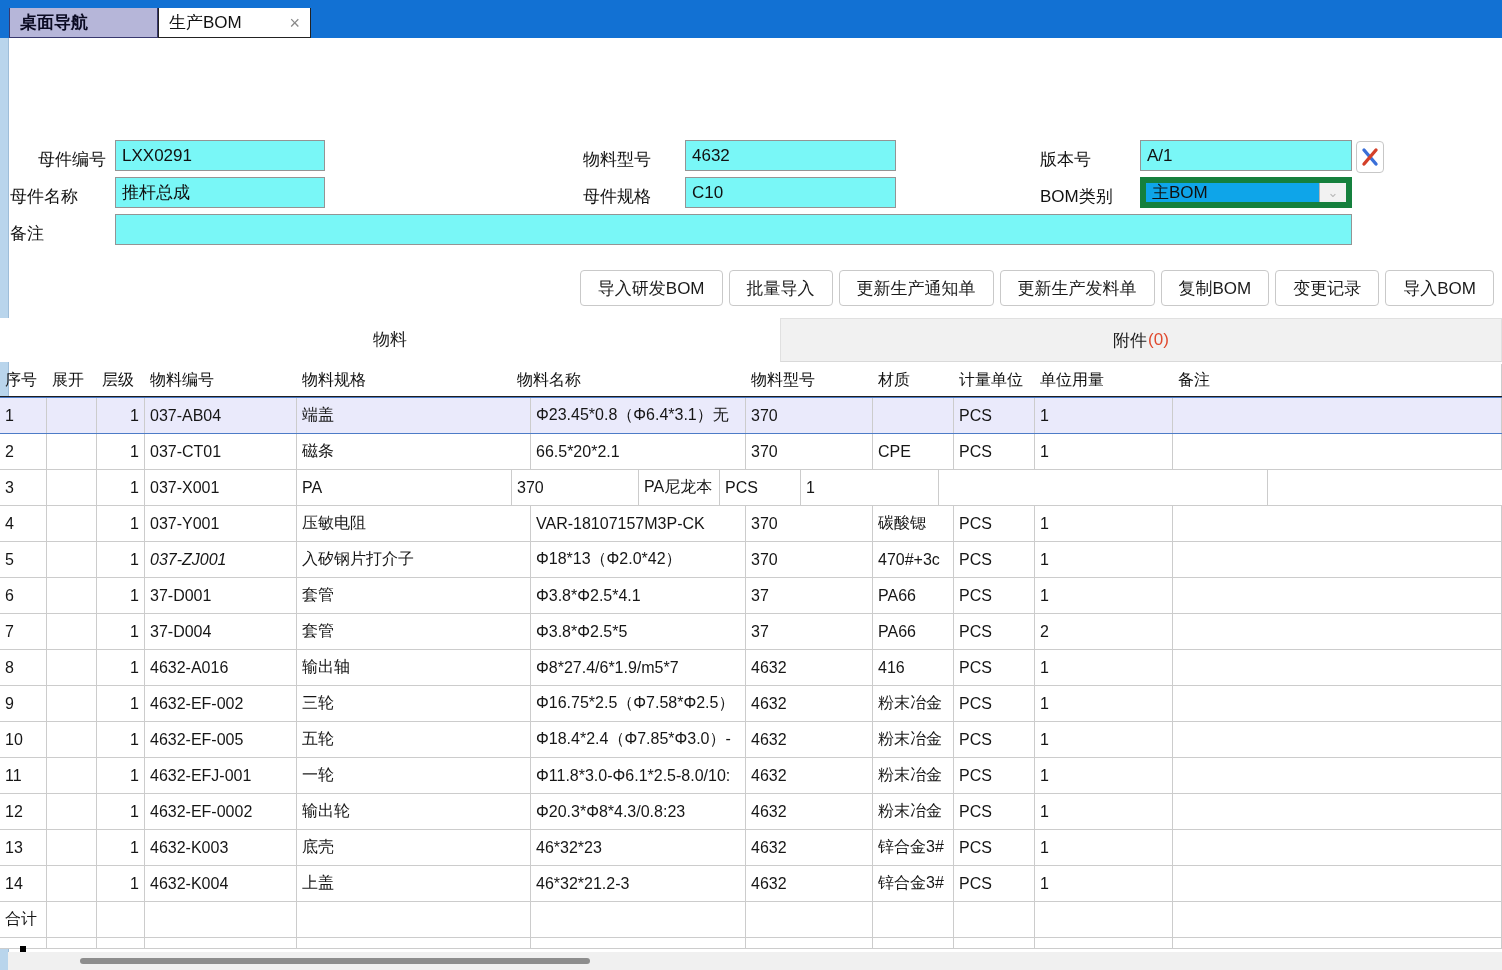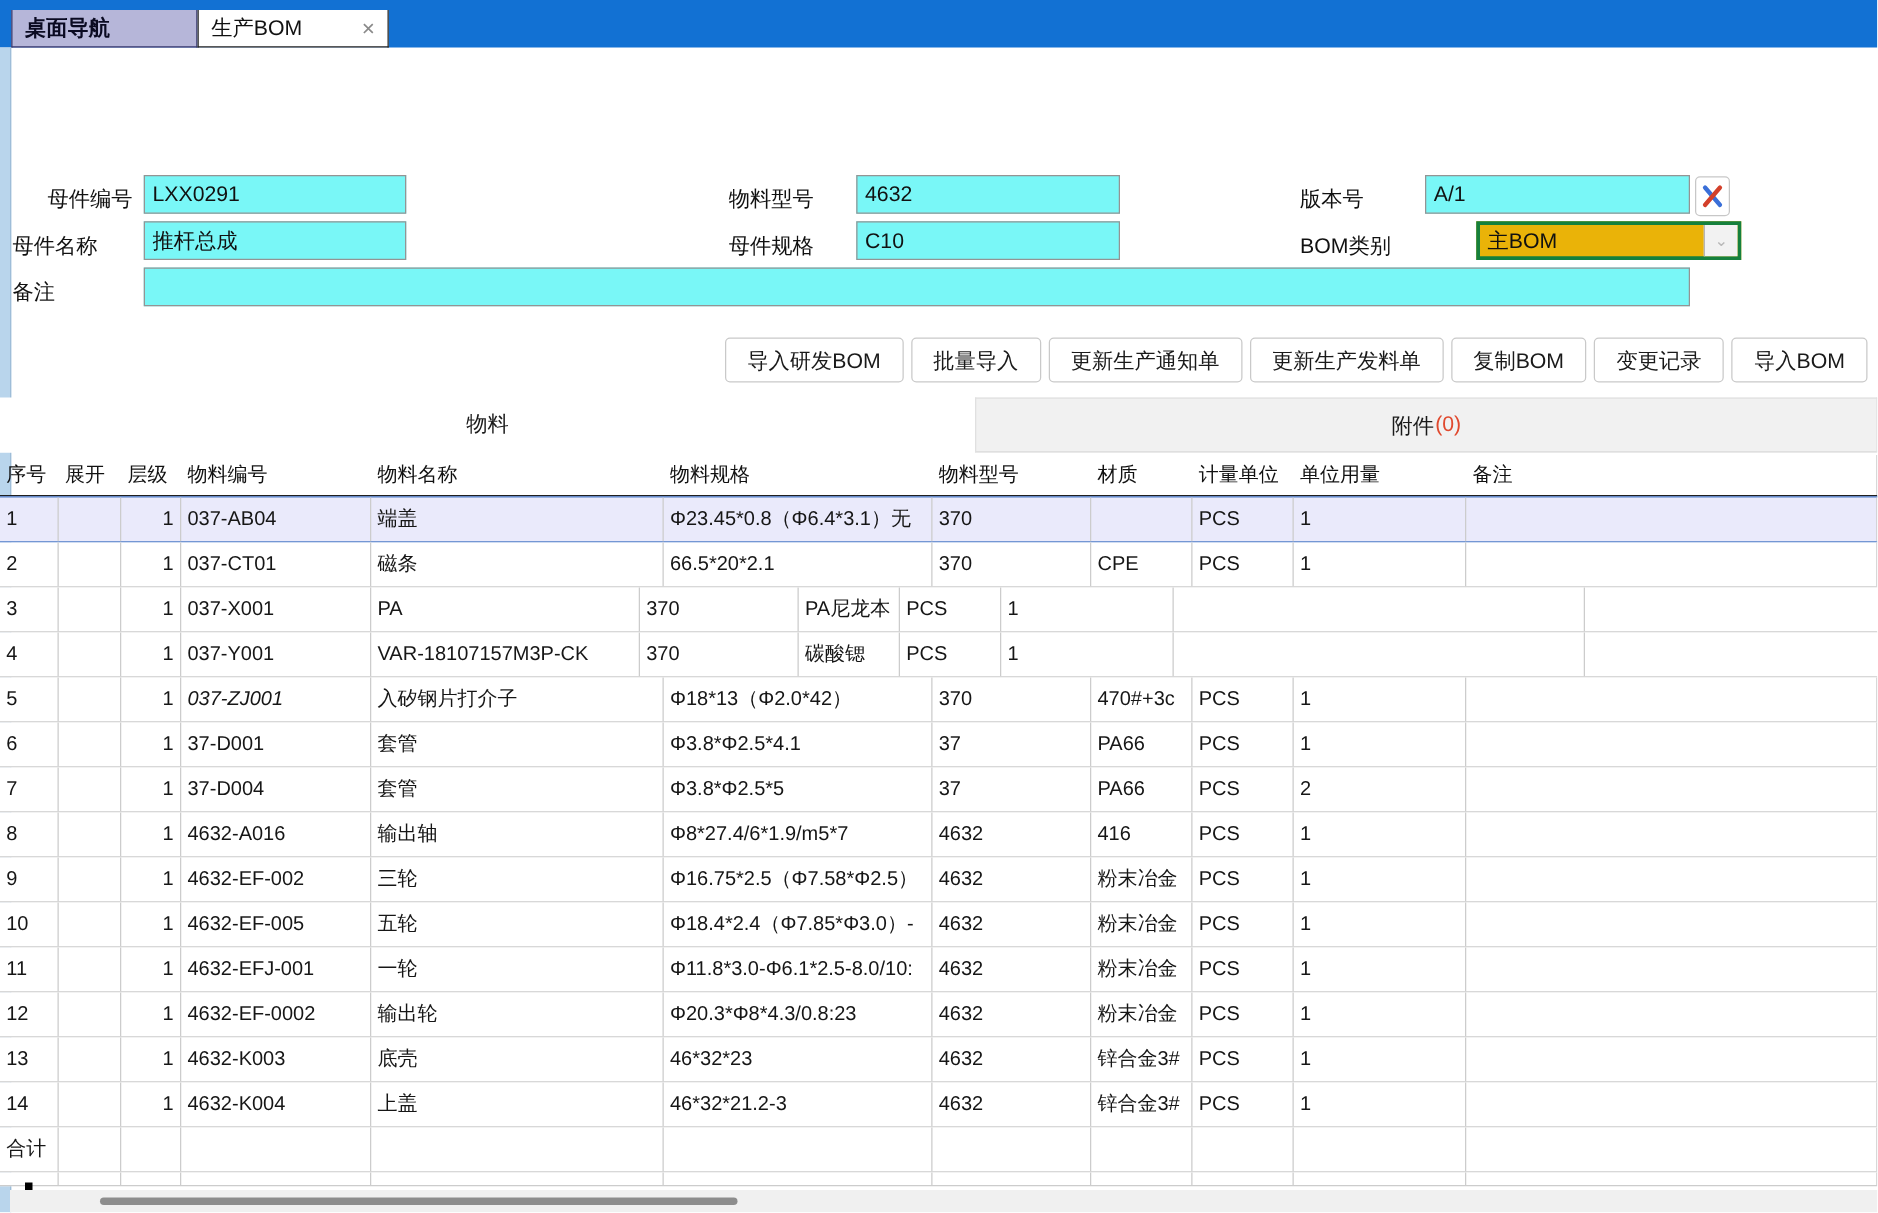--- a/index.html
+++ b/index.html
@@ -14,21 +14,21 @@
   .win-tab.desktop{left:9px;width:149px;background:#b6b6d9;color:#0a0a22;border:1px solid #38386e;border-top:none;font-weight:bold;}
   .win-tab.active{left:158px;width:153px;background:#ffffff;color:#111;border:1px solid #222;border-top:none;justify-content:space-between;}
   .close-x{color:#8a8a8a;font-size:18px;line-height:1;cursor:default;}
   .left-strip{position:absolute;left:0;top:38px;width:8px;height:932px;background:#b9d5ec;border-right:1px solid #9ebdd8;}
   
   .flabel{position:absolute;font-size:17px;color:#111;white-space:nowrap;}
   .cyan-input{
     position:absolute;box-sizing:border-box;background:#79f7f7;border:1px solid #949494;
     font-family:inherit;font-size:17px;color:#111;padding:0 6px;height:31px;outline:none;
   }
-  .combo{position:absolute;box-sizing:border-box;background:#eab308;border:3px solid #15803d;height:31px;display:flex;align-items:center;margin-left:41px;}
+  .combo{position:absolute;box-sizing:border-box;background:#0ea5e9;border:6px solid #15803d;height:31px;display:flex;align-items:center;}
   .combo .combo-text{flex:1;padding:0 6px;font-size:17px;color:#111;}
   .combo .combo-btn{width:26px;height:100%;border-left:1px solid #b5b5b5;background:#f2f2f2;display:flex;align-items:center;justify-content:center;color:#b9b9b9;font-size:13px;}
   .tool-btn{position:absolute;width:26px;height:30px;border:1px solid #c7c7c7;border-radius:4px;background:#fff;display:flex;align-items:center;justify-content:center;}
   
   .toolbar{position:absolute;top:270px;right:8px;display:flex;gap:6px;}
   .tb-btn{
     height:36px;padding:0 17px;background:#ffffff;border:1px solid #c9c9c9;border-radius:4px;
     font-family:inherit;font-size:17px;color:#1a1a1a;white-space:nowrap;
   }
   
@@ -113,22 +113,22 @@
       <span class="attach-count">(0)</span>
     </div>
   </div>
 
   <div class="grid" id="grid">
       <div class="g-row g-head">
         <div class="g-cell" style="width: 47px; flex: 0 0 47px;">序号</div>
         <div class="g-cell" style="width: 50px; flex: 0 0 50px;">展开</div>
         <div class="g-cell" style="width: 48px; flex: 0 0 48px;">层级</div>
         <div class="g-cell" style="width: 152px; flex: 0 0 152px;">物料编号</div>
+        <div class="g-cell" style="width: 215px; flex: 0 0 215px;">物料规格</div>
         <div class="g-cell" style="width: 234px; flex: 0 0 234px;">物料名称</div>
-        <div class="g-cell" style="width: 215px; flex: 0 0 215px;">物料规格</div>
         <div class="g-cell" style="width: 127px; flex: 0 0 127px;">物料型号</div>
         <div class="g-cell" style="width: 81px; flex: 0 0 81px;">材质</div>
         <div class="g-cell" style="width: 81px; flex: 0 0 81px;">计量单位</div>
         <div class="g-cell" style="width: 138px; flex: 0 0 138px;">单位用量</div>
         <div class="g-cell" style="width: 329px; flex: 0 0 329px;">备注</div>
       </div>
       <div class="g-row g-body-row selected">
         <div class="g-cell" style="width: 47px; flex: 0 0 47px;">1</div>
         <div class="g-cell" style="width: 50px; flex: 0 0 50px;"></div>
         <div class="g-cell num" style="width: 48px; flex: 0 0 48px;">1</div>
@@ -164,20 +164,21 @@
         <div class="g-cell" style="width: 81px; flex: 0 0 81px;">PA尼龙本</div>
         <div class="g-cell" style="width: 81px; flex: 0 0 81px;">PCS</div>
         <div class="g-cell" style="width: 138px; flex: 0 0 138px;">1</div>
         <div class="g-cell" style="width: 329px; flex: 0 0 329px;"></div>
       </div>
       <div class="g-row g-body-row">
         <div class="g-cell" style="width: 47px; flex: 0 0 47px;">4</div>
         <div class="g-cell" style="width: 50px; flex: 0 0 50px;"></div>
         <div class="g-cell num" style="width: 48px; flex: 0 0 48px;">1</div>
         <div class="g-cell" style="width: 152px; flex: 0 0 152px;">037-Y001</div>
+        <div class="g-cell" style="width: 234px; flex: 0 0 234px;">压敏电阻</div>
         <div class="g-cell" style="width: 215px; flex: 0 0 215px;">VAR-18107157M3P-CK</div>
         <div class="g-cell" style="width: 127px; flex: 0 0 127px;">370</div>
         <div class="g-cell" style="width: 81px; flex: 0 0 81px;">碳酸锶</div>
         <div class="g-cell" style="width: 81px; flex: 0 0 81px;">PCS</div>
         <div class="g-cell" style="width: 138px; flex: 0 0 138px;">1</div>
         <div class="g-cell" style="width: 329px; flex: 0 0 329px;"></div>
       </div>
       <div class="g-row g-body-row">
         <div class="g-cell" style="width: 47px; flex: 0 0 47px;">5</div>
         <div class="g-cell" style="width: 50px; flex: 0 0 50px;"></div>

